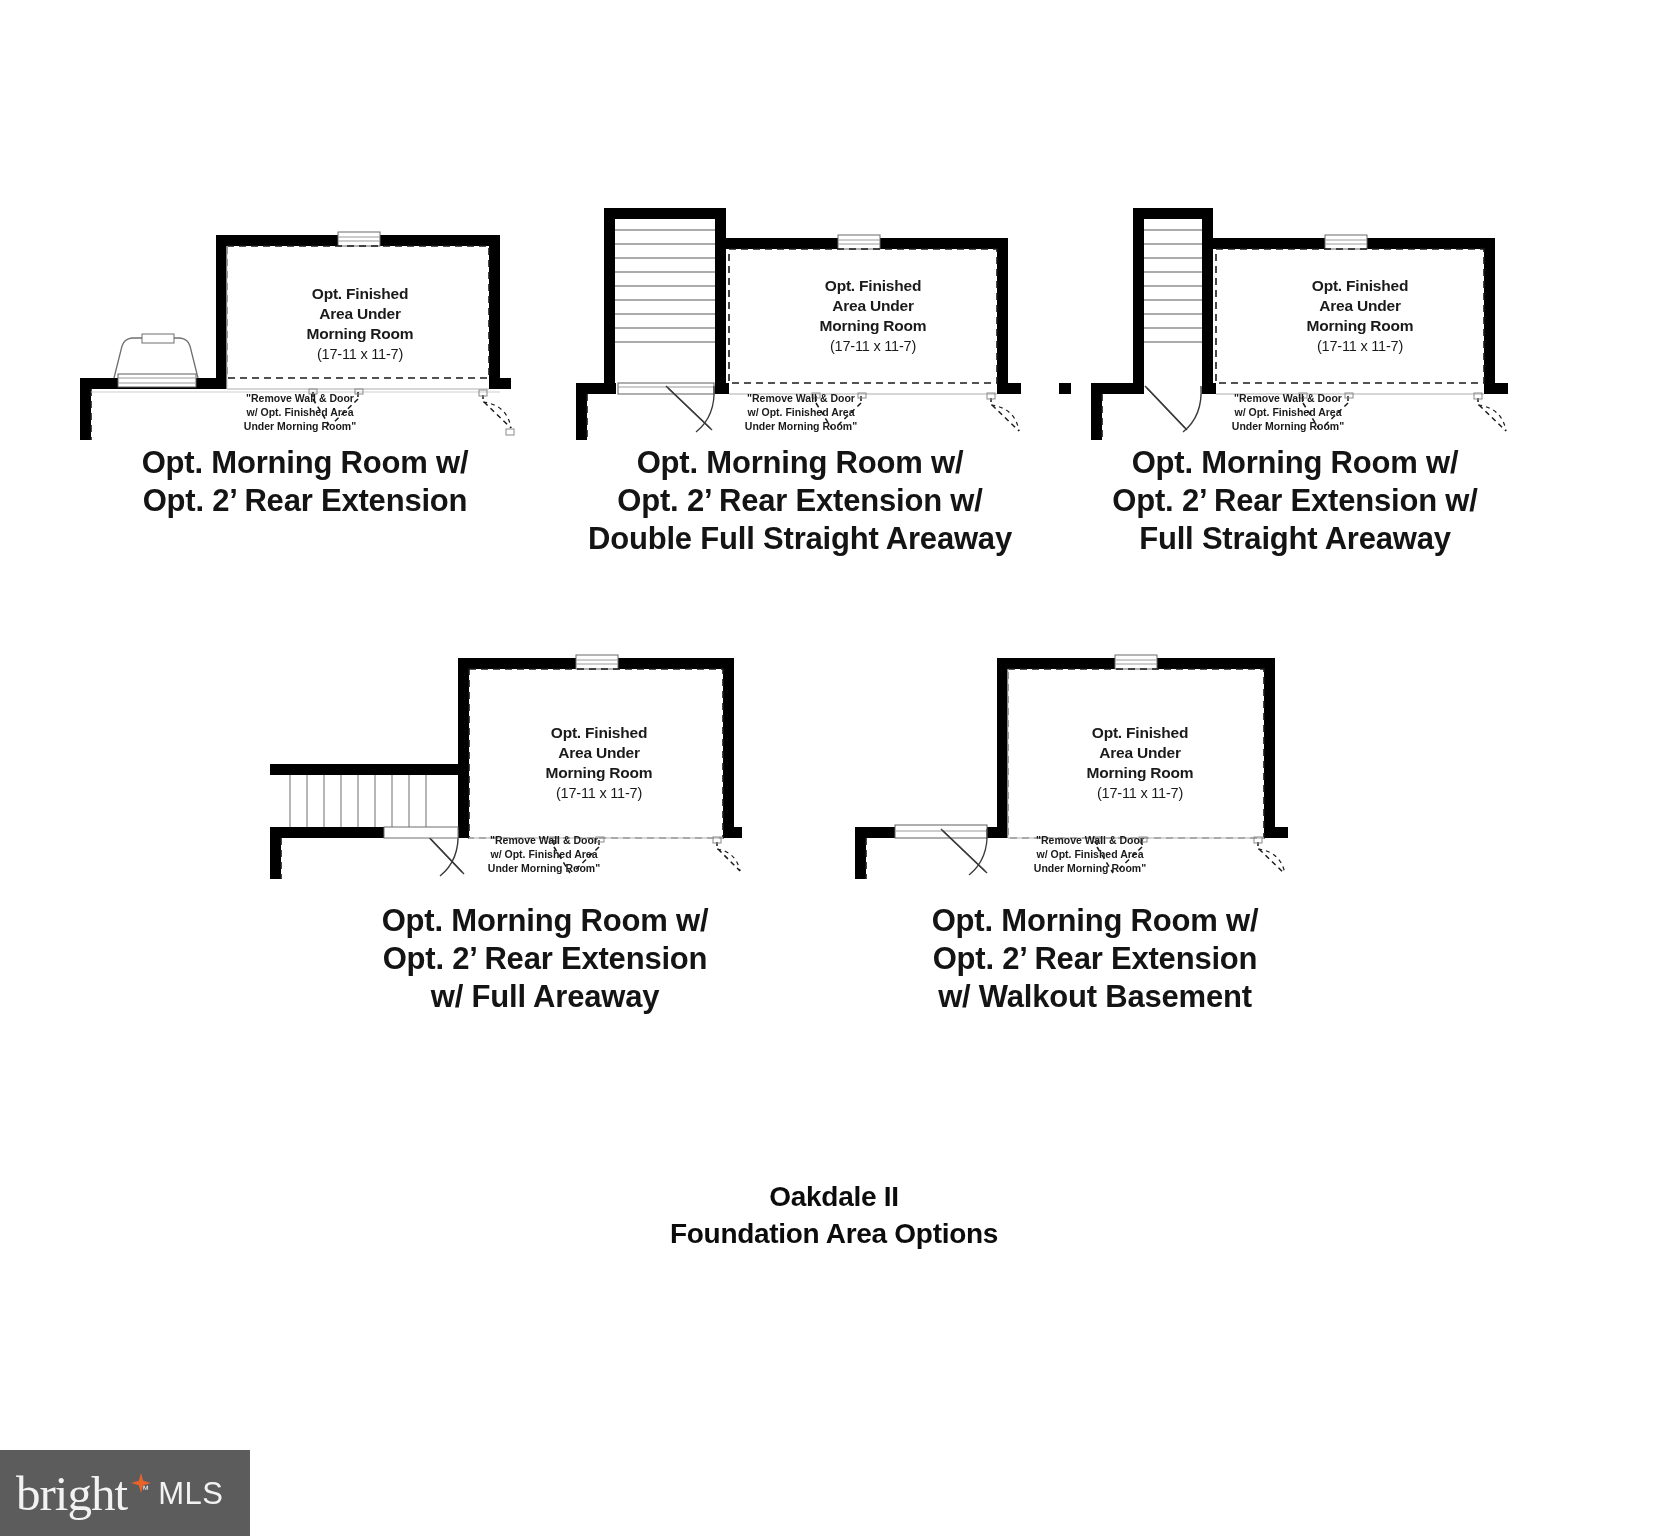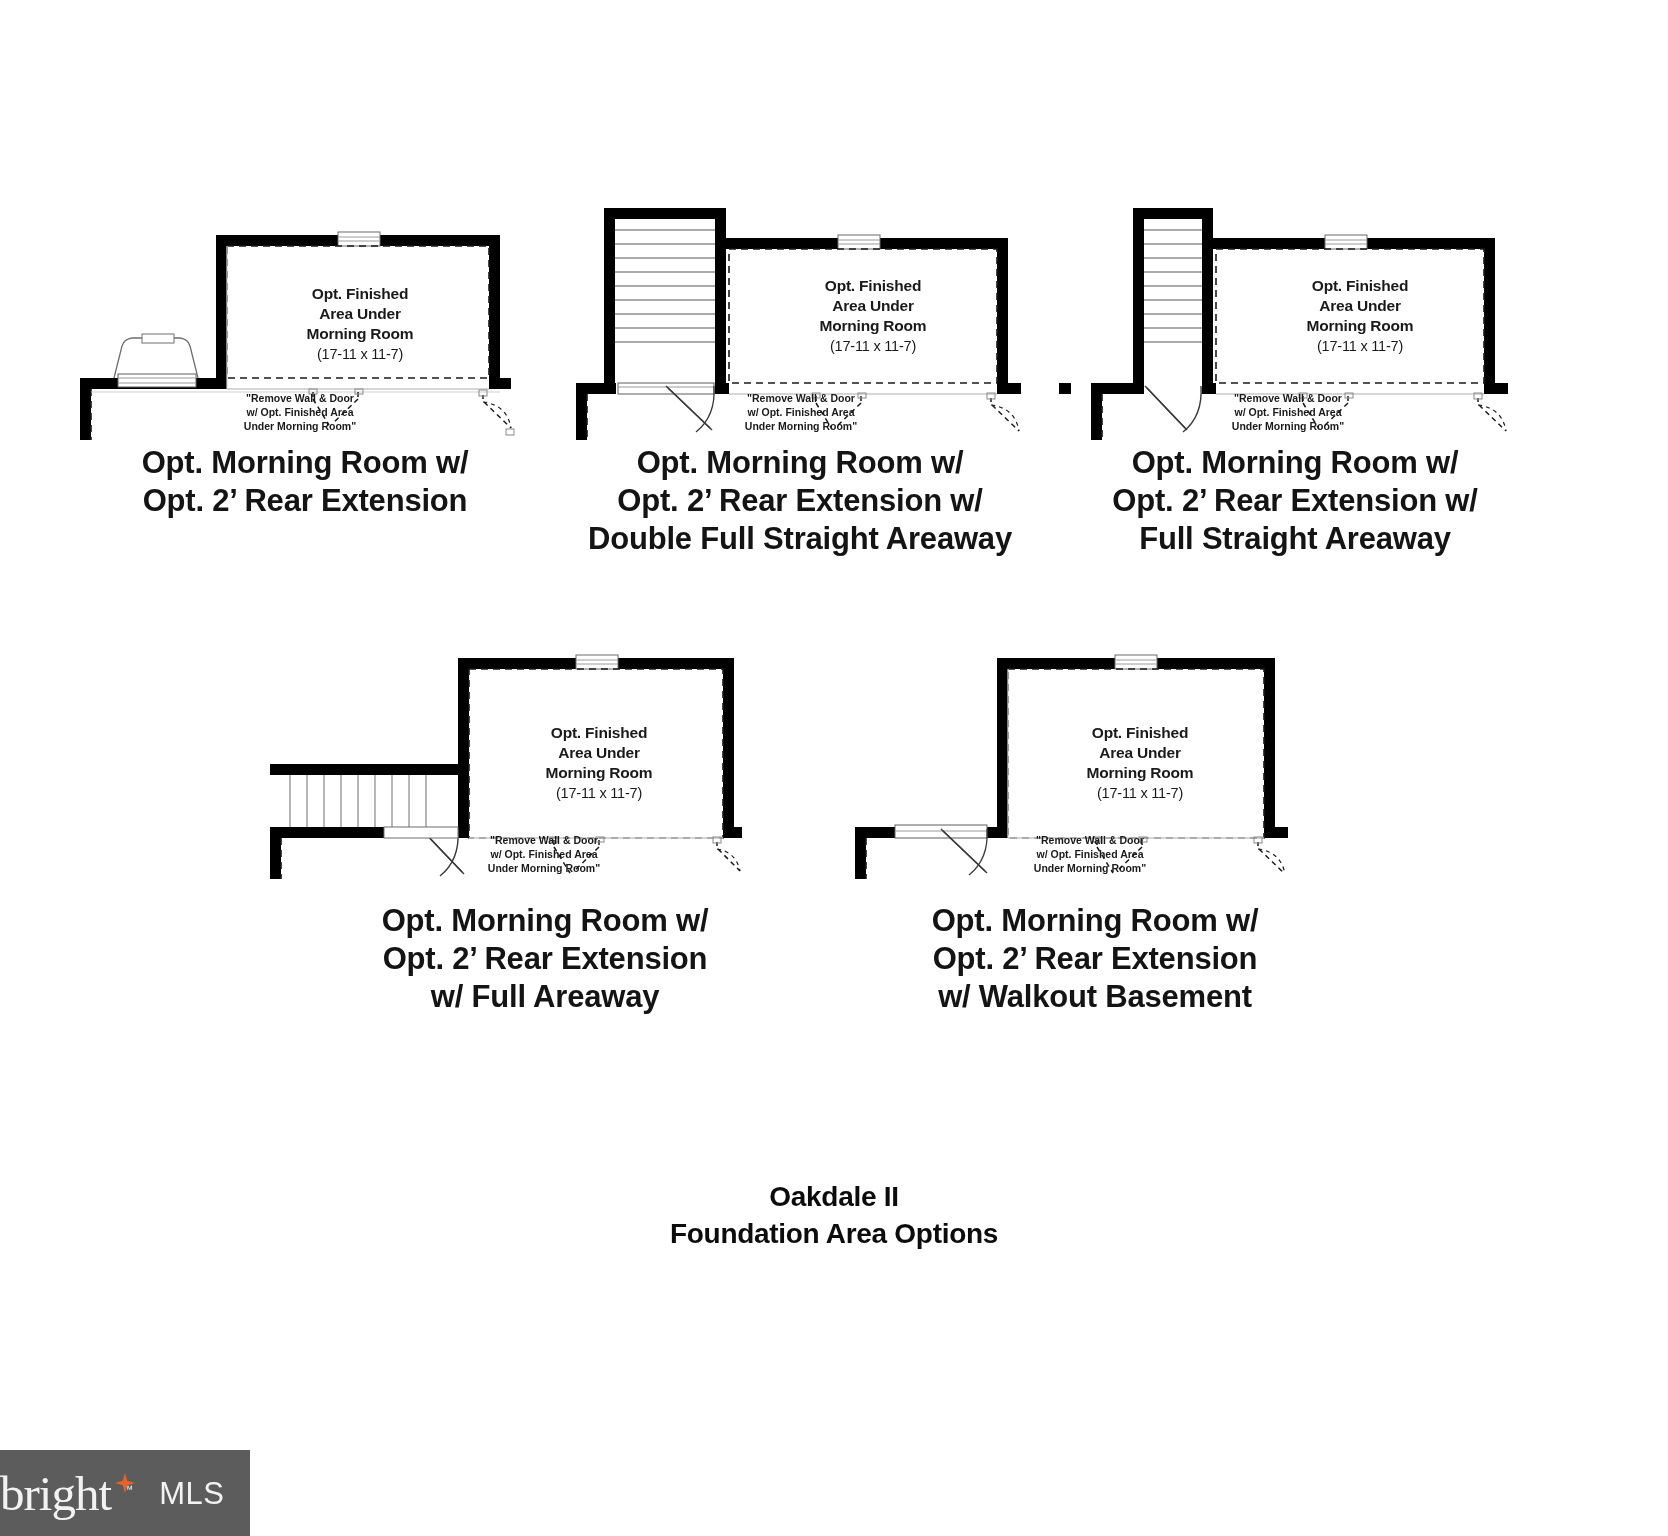--- a/index.html
+++ b/index.html
@@ -64,20 +64,21 @@
   
   #watermark {
     position: absolute;
     left: 0;
     top: 1450px;
     width: 250px;
     height: 86px;
     background: #5c5c5c;
     display: flex;
     align-items: center;
+    padding-left: 16px;
     box-sizing: border-box;
   }
   #watermark .wm-bright {
     font-family: "Liberation Serif", serif;
     font-size: 49px;
     color: #f2f2f2;
     letter-spacing: -1px;
     line-height: 1;
     position: relative;
   }
@@ -94,21 +95,21 @@
     font-size: 11px;
     color: #f2f2f2;
     vertical-align: super;
     letter-spacing: 0;
   }
   #watermark .wm-mls {
     font-family: "Liberation Sans", sans-serif;
     font-size: 31px;
     color: #f2f2f2;
     letter-spacing: 0.5px;
-    margin-left: 26px;
+    margin-left: 9px;
     line-height: 1;
   }
 </style>
 </head>
 <body>
 
 <div id="sheet">
 
   <div class="plan" style="left:70px; top:196px;">
     <svg class="plan-svg" width="450" height="250" viewBox="0 0 450 250">

